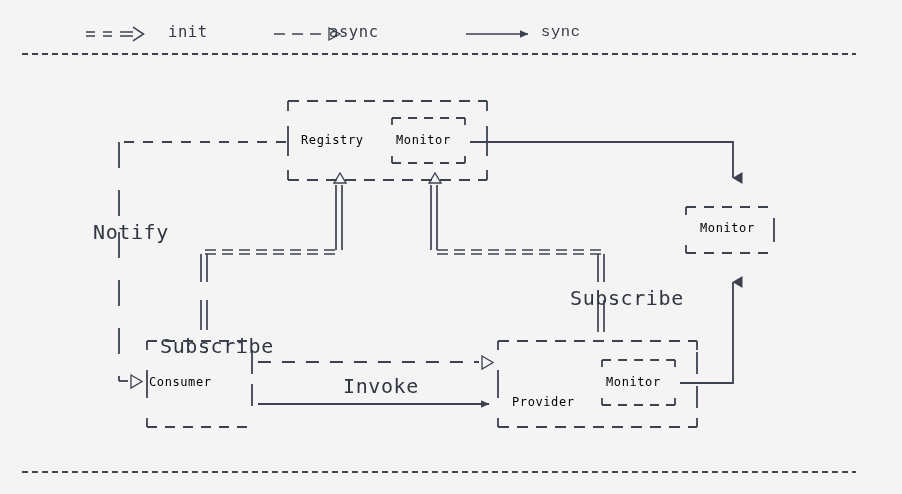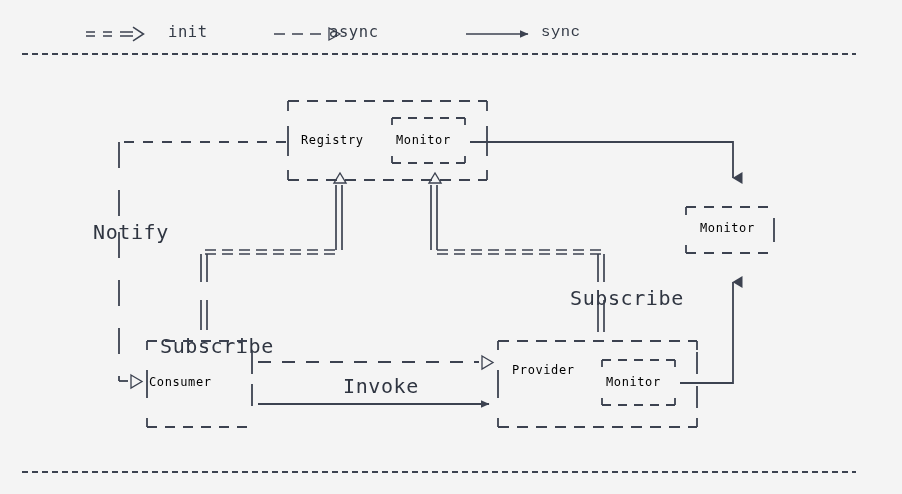--- a/index.html
+++ b/index.html
@@ -57,21 +57,21 @@
 <div id="diagram">
 
   <div class="legend-lbl" style="left:168px; top:25px;">init</div>
   <div class="legend-lbl" style="left:329px; top:25px;">async</div>
   <div class="legend-lbl" style="left:541px; top:25px;font-family:Liberation Mono, monospace;">sync</div>
 
   <div class="lbl node-lbl" style="left:301px; top:134px;">Registry</div>
   <div class="lbl node-lbl" style="left:396px; top:134px;">Monitor</div>
   <div class="lbl node-lbl" style="left:700px; top:222px;">Monitor</div>
   <div class="lbl node-lbl" style="left:149px; top:376px;">Consumer</div>
-  <div class="lbl node-lbl" style="left:512px; top:364px;">Provider</div>
+  <div class="lbl node-lbl" style="left:512px; top:396px;">Provider</div>
   <div class="lbl node-lbl" style="left:606px; top:376px;">Monitor</div>
 
   <div class="lbl edge-lbl" style="left:93px; top:222px;">Notify</div>
   <div class="lbl edge-lbl" style="left:160px; top:292px;margin-top:44px;">Subscribe</div>
   <div class="lbl edge-lbl" style="left:570px; top:288px;">Subscribe</div>
   <div class="lbl edge-lbl" style="left:343px; top:376px;">Invoke</div>
 
   <svg class="svg-layer" viewBox="0 0 902 494" xmlns="http://www.w3.org/2000/svg">
     <defs>
       <marker id="solidArrowR" markerWidth="9" markerHeight="9" refX="8" refY="4.5" orient="auto" markerUnits="userSpaceOnUse">

